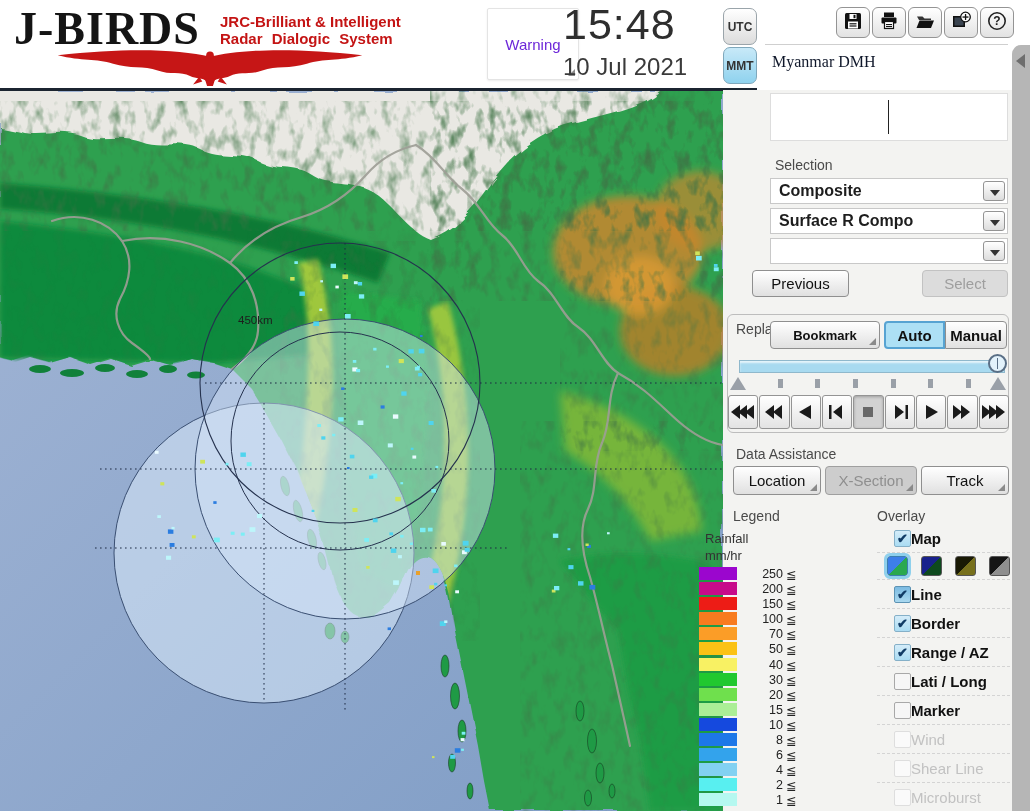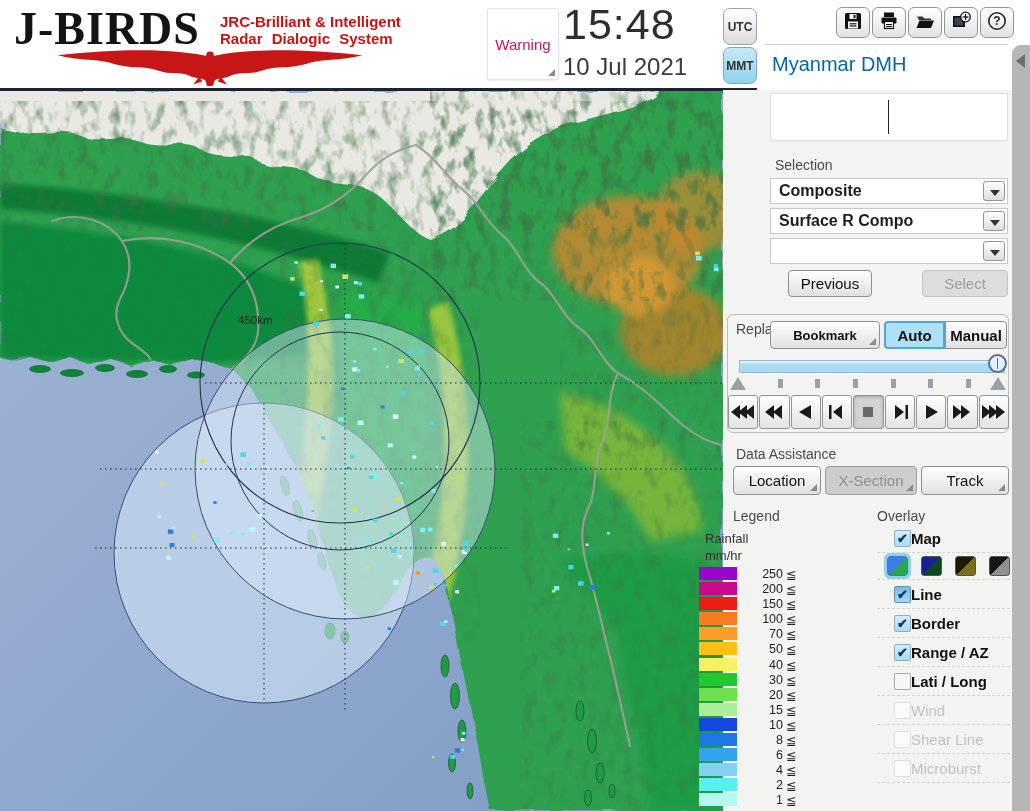--- a/index.html
+++ b/index.html
@@ -11,38 +11,38 @@
   
   #header { left:0; top:0; width:1030px; height:90px; background:#fff; }
   #header-rule { left:0; top:88px; width:757px; height:3px; background:#1b2430; }
   #logo-title { left:14px; top:2px; font-family:"Liberation Serif", serif;
     font-weight:bold; font-size:46px; color:#141414; letter-spacing:1px; }
   #logo-sub { left:220px; top:13px; width:200px; color:#c41414; font-weight:bold;
     font-size:15px; line-height:17px; }
   #logo-sub .l2 { word-spacing:5px; }
   #eagle { left:16px; top:46px; }
 
-  #warning-btn { left:487px; top:8px; width:72px; height:72px; background:#fff;
-    border:1px solid #e4e4e4; border-radius:2px; color:#be185d; font-size:15px;
+  #warning-btn { left:487px; top:8px; width:92px; height:72px; background:#fff;
+    border:1px solid #e4e4e4; border-radius:2px; color:#6d28d9; font-size:15px;
     display:flex; align-items:center; justify-content:center; box-shadow:0 1px 2px rgba(0,0,0,.08); }
   .corner::after { content:""; position:absolute; right:3px; bottom:3px; width:0; height:0;
     border-left:7px solid transparent; border-bottom:7px solid #8a8a8a; }
   #clock-time { left:563px; top:0px; font-size:43px; color:#2e2e2e; letter-spacing:1px; }
   #clock-date { left:563px; top:53px; font-size:24px; color:#3a3a3a; }
   .tz-btn { left:723px; width:34px; height:37px; border:1px solid #9aa4aa; border-radius:7px;
     font-size:12px; font-weight:bold; color:#333; display:flex; align-items:center; justify-content:center; }
   #utc-btn { top:8px; background:linear-gradient(#ffffff,#dcdcdc); }
   #mmt-btn { top:47px; background:linear-gradient(#c8e9f8,#8fd2ee); border-color:#7fa8bc; }
 
   #toolbar { left:836px; top:7px; display:flex; gap:2px; }
   .tbtn { width:34px; height:31px; border:1px solid #949494; border-radius:6px;
     background:linear-gradient(#ffffff,#e2e2e2); display:flex; align-items:center;
     justify-content:center; padding:0; }
   #panel-rule { left:765px; top:44px; width:243px; height:1px; background:#cfcfcf; }
-  #station-title { left:772px; top:53px; font-size:20px; color:#0369a1; }
+  #station-title { left:772px; top:53px; font-size:16px; color:#0f172a;font-family:Liberation Serif, serif; }
 
   
   #side-strip { left:1012px; top:45px; width:18px; height:766px; background:#b6b6b6;
     border-radius:9px 0 0 0; }
   #collapse-arrow { left:1016px; top:54px; width:0; height:0;
     border-top:7px solid transparent; border-bottom:7px solid transparent;
     border-right:9px solid #6e6e6e; }
 
   
   #panel-bg { left:723px; top:90px; width:289px; height:721px; background:#f3f3f1; }
@@ -54,21 +54,21 @@
   .dd .val { position:absolute; left:8px; top:0; line-height:24px; font-size:16px;
     font-weight:600; color:#1d1d1d; }
   .dd .arrow { position:absolute; right:2px; top:2px; width:22px; height:20px;
     border:1px solid #949494; border-radius:3px; background:linear-gradient(#fff,#ddd); }
   .dd .arrow::after { content:""; position:absolute; left:6px; top:8px; width:0; height:0;
     border-left:5px solid transparent; border-right:5px solid transparent; border-top:6px solid #333; }
   #dd1 { top:178px; } #dd2 { top:208px; } #dd3 { top:238px; }
   .btn { border:1px solid #8f8f8f; border-radius:4px; background:linear-gradient(#ffffff,#e0e0e0);
     font-size:15px; color:#111; display:flex; align-items:center; justify-content:center;
     font-family:"Liberation Sans",sans-serif; }
-  #previous-btn { left:788px; top:270px; width:84px; height:27px; }
+  #previous-btn { left:752px; top:270px; width:97px; height:27px; }
   #select-btn { left:922px; top:270px; width:86px; height:27px;
     background:#dcdcdc; border-color:#c2c2c2; color:#9e9e9e; }
 
   
   #replay-box { left:727px; top:314px; width:282px; height:119px;
     border:1px solid #bdbdbd; border-radius:6px; }
   #replay-label { left:736px; top:321px; }
   #bookmark-btn { left:770px; top:321px; width:110px; height:28px; font-size:13px; font-weight:600; }
   #auto-btn { left:884px; top:321px; width:61px; height:28px; font-weight:600;
     background:#ade0f5; border:2px solid #57a3d2; border-radius:4px 0 0 4px; }
@@ -671,20 +671,24 @@
         <span class="ov-label">Border</span>
       </div>
       <div class="ov-row">
         <span class="cbx checked">✔</span>
         <span class="ov-label">Range / AZ</span>
       </div>
       <div class="ov-row">
         <span class="cbx unchecked"></span>
         <span class="ov-label">Lati / Long</span>
       </div>
+      <div class="ov-row">
+        <span class="cbx unchecked"></span>
+        <span class="ov-label">Marker</span>
+      </div>
       <div class="ov-row disabled">
         <span class="cbx disabled"></span>
         <span class="ov-label">Wind</span>
       </div>
       <div class="ov-row disabled">
         <span class="cbx disabled"></span>
         <span class="ov-label">Shear Line</span>
       </div>
       <div class="ov-row disabled">
         <span class="cbx disabled"></span>

